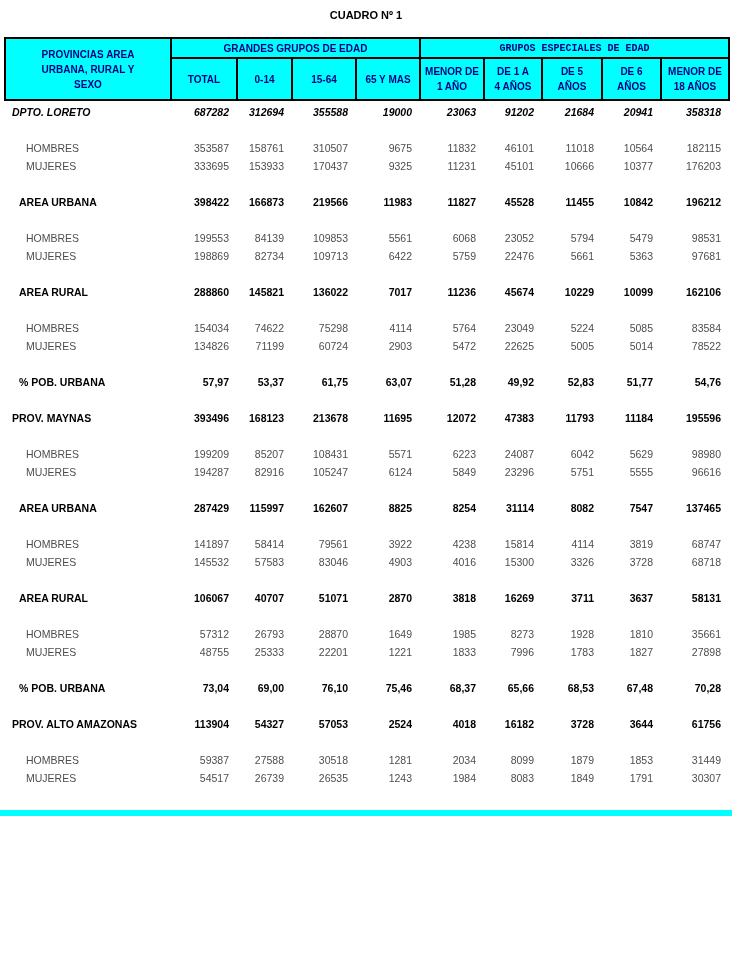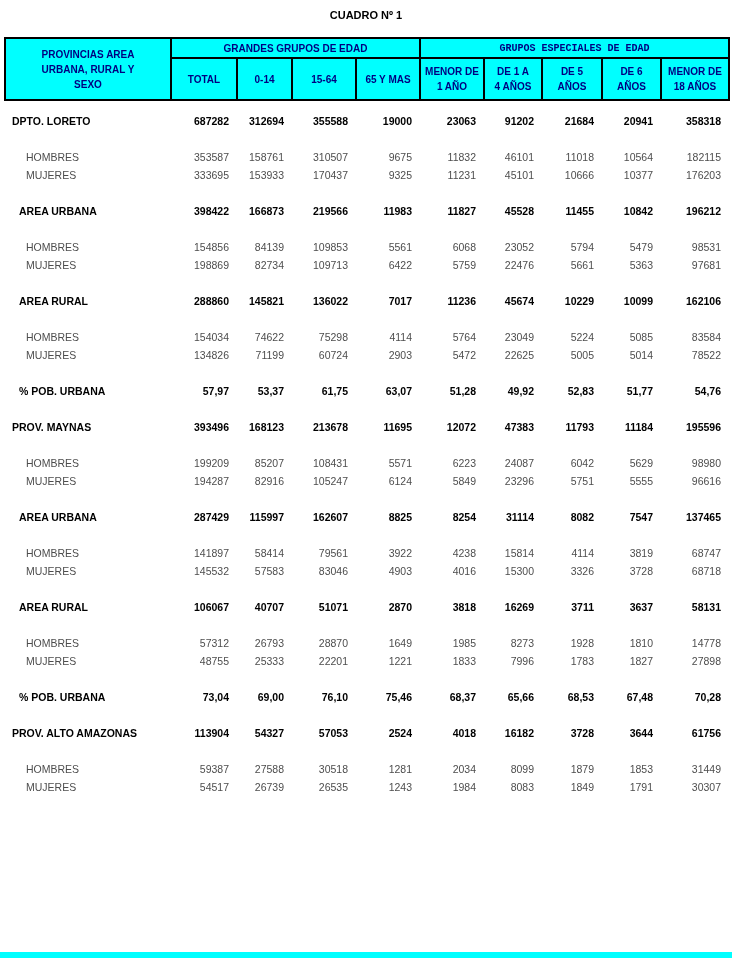--- a/index.html
+++ b/index.html
@@ -2,21 +2,21 @@
 <html style="--header-bg: #00FFFF; --header-text: #000080; --border: #000000; --section-text: #000000; --sub-text: #4D4D4D;"><head>
 <meta charset="utf-8">
 <style>
   :root{
     --header-bg:#00FFFF; --header-text:#000080; --border:#000000;
     --section-text:#000000; --sub-text:#4D4D4D;
   }
   *{box-sizing:border-box; margin:0; padding:0;}
   html,body{width:732px; height:958px; background:#FFFFFF; overflow:hidden;
     font-family:"Liberation Sans", sans-serif;}
-  .page{position:relative; width:732px; height:958px; background:#FFFFFF;}
+  .page{position:relative; width:732px; height:816px; background:#FFFFFF;}
   .doc-title{padding-top:9px; text-align:center; font-size:11px; font-weight:bold; color:#000;}
   .subtitle{margin-top:21px; text-align:center; font-size:11px; font-weight:bold; color:#000;
     line-height:18px; white-space:pre-wrap;}
   table{border-collapse:collapse; table-layout:fixed; margin-left:4px;}
   col.c0{width:166px;} col.c1{width:66px;} col.c2{width:55px;} col.c3{width:64px;}
   col.c4{width:64px;} col.c5{width:64px;} col.c6{width:58px;} col.c7{width:60px;}
   col.c8{width:59px;} col.c9{width:68px;}
   
   table.hdr{margin-top:16px; background:var(--header-bg); border:2px solid var(--border);}
   table.hdr th{color:var(--header-text); font-size:10px; font-weight:bold; text-align:center;
@@ -25,21 +25,21 @@
   th.grp{height:20px; border-bottom:2px solid var(--border);}
   th.grp-esp{border-left:2px solid var(--border);font-family:Liberation Mono, monospace;}
   tr.subrow th{height:42px;}
   tr.subrow th + th{border-left:2px solid var(--border);}
   tr.subrow th.gs{border-left:2px solid var(--border);}
   
   table.bdy td{font-size:10.5px; height:18px; line-height:18px; vertical-align:bottom;
     white-space:nowrap; overflow:hidden;}
   table.bdy td.num{text-align:right; padding-right:7px;}
   tr.gap td{padding-top:18px;}
-  tbody tr.gap:first-child td{padding-top:11px;}
+  tbody tr.gap:first-child td{padding-top:2px;font-style:italic;}
   tr.section td{font-weight:bold; color:var(--section-text);}
   tr.sub td{font-weight:normal; color:var(--sub-text);}
   tr.ind0 td.lbl{padding-left:8px;}
   tr.ind1 td.lbl{padding-left:15px;}
   tr.ind2 td.lbl{padding-left:22px;}
   .bottom-bar{position:absolute; left:0; bottom:0; width:732px; height:6px;
     background:var(--header-bg);}
 </style>
 </head>
 <body>
@@ -166,21 +166,21 @@
           <td class="num">219566</td>
           <td class="num">11983</td>
           <td class="num">11827</td>
           <td class="num">45528</td>
           <td class="num">11455</td>
           <td class="num">10842</td>
           <td class="num">196212</td>
         </tr>
         <tr class="sub ind2 gap">
           <td class="lbl">HOMBRES</td>
-          <td class="num">154856</td>
+          <td class="num">199553</td>
           <td class="num">84139</td>
           <td class="num">109853</td>
           <td class="num">5561</td>
           <td class="num">6068</td>
           <td class="num">23052</td>
           <td class="num">5794</td>
           <td class="num">5479</td>
           <td class="num">98531</td>
         </tr>
         <tr class="sub ind2">
@@ -330,21 +330,21 @@
         <tr class="sub ind2 gap">
           <td class="lbl">HOMBRES</td>
           <td class="num">57312</td>
           <td class="num">26793</td>
           <td class="num">28870</td>
           <td class="num">1649</td>
           <td class="num">1985</td>
           <td class="num">8273</td>
           <td class="num">1928</td>
           <td class="num">1810</td>
-          <td class="num">14778</td>
+          <td class="num">35661</td>
         </tr>
         <tr class="sub ind2">
           <td class="lbl">MUJERES</td>
           <td class="num">48755</td>
           <td class="num">25333</td>
           <td class="num">22201</td>
           <td class="num">1221</td>
           <td class="num">1833</td>
           <td class="num">7996</td>
           <td class="num">1783</td>

